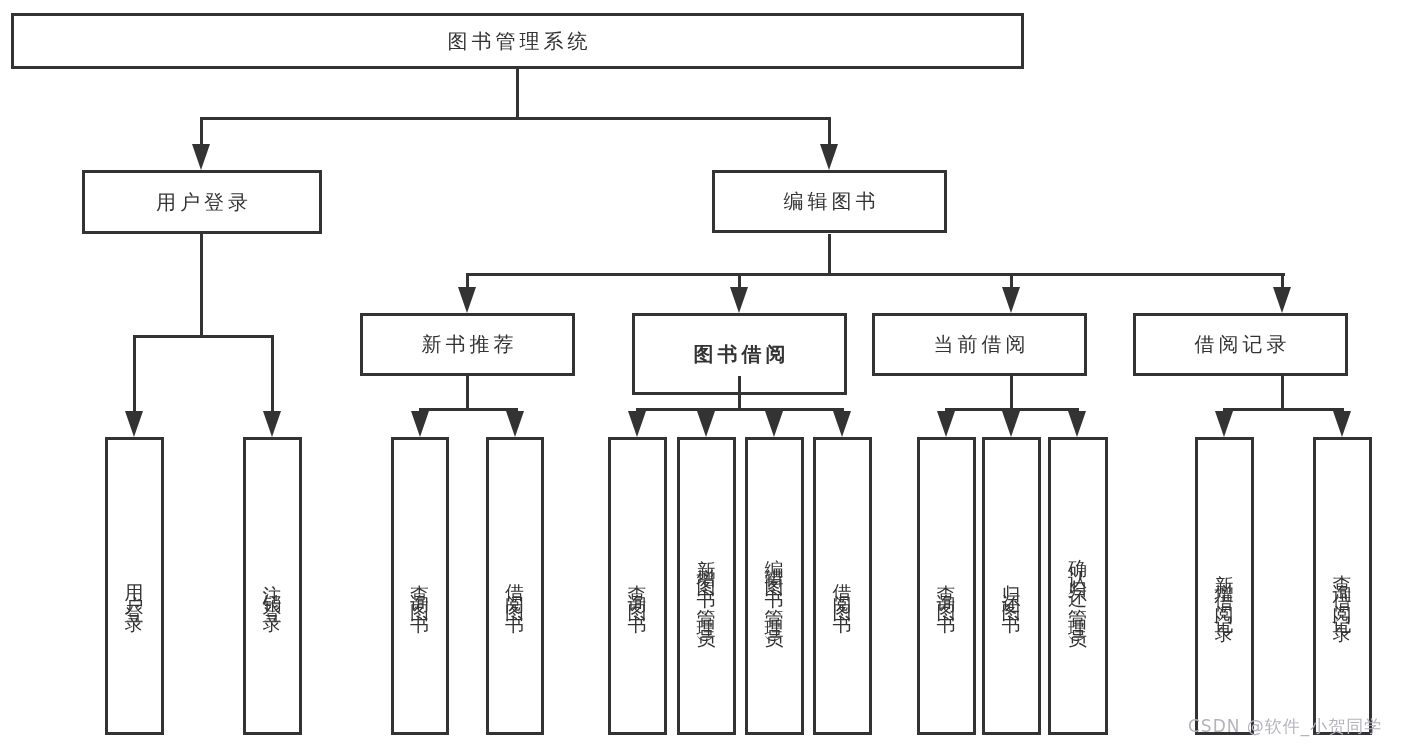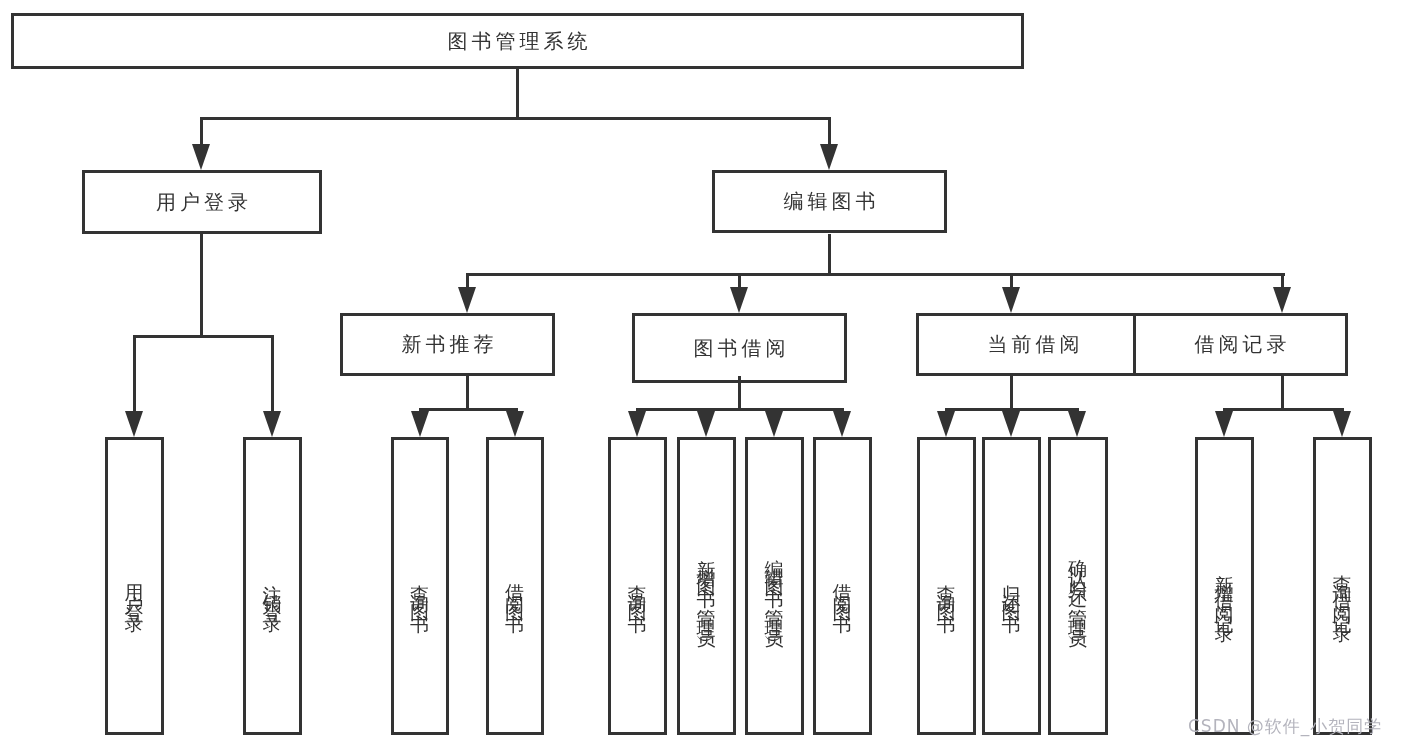--- a/index.html
+++ b/index.html
@@ -41,23 +41,23 @@
   }
 </style>
 </head>
 <body>
 
 <div class="node hnode" style="left:11px; top:13px; width:1013px; height:56px;text-align:right;">图书管理系统</div>
 
 <div class="node hnode" style="left:82px; top:170px; width:240px; height:64px;">用户登录</div>
 <div class="node hnode" style="left:712px; top:170px; width:235px; height:63px;">编辑图书</div>
 
-<div class="node hnode" style="left:340px; top:313px; width:215px; height:63px;">新书推荐</div>
-<div class="node hnode" style="left:632px; top:313px; width:215px; height:70px;">图书借阅</div>
-<div class="node hnode" style="left:916px; top:313px; width:235px; height:63px;">当前借阅</div>
+<div class="node hnode" style="left:360px; top:313px; width:215px; height:63px;">新书推荐</div>
+<div class="node hnode" style="left:632px; top:313px; width:215px; height:82px;font-weight:bold;">图书借阅</div>
+<div class="node hnode" style="left:872px; top:313px; width:215px; height:63px;">当前借阅</div>
 <div class="node hnode" style="left:1133px; top:313px; width:215px; height:63px;">借阅记录</div>
 
 <div class="node vnode" style="left:105px; top:437px; width:59px; height:298px;">用户登录</div>
 <div class="node vnode" style="left:243px; top:437px; width:59px; height:298px;">注销登录</div>
 
 <div class="node vnode" style="left:391px; top:437px; width:58px; height:298px;">查询图书</div>
 <div class="node vnode" style="left:486px; top:437px; width:58px; height:298px;">借阅图书</div>
 
 <div class="node vnode" style="left:608px; top:437px; width:59px; height:298px;">查询图书</div>
 <div class="node vnode" style="left:677px; top:437px; width:59px; height:298px;">新增图书（管理员）</div>

